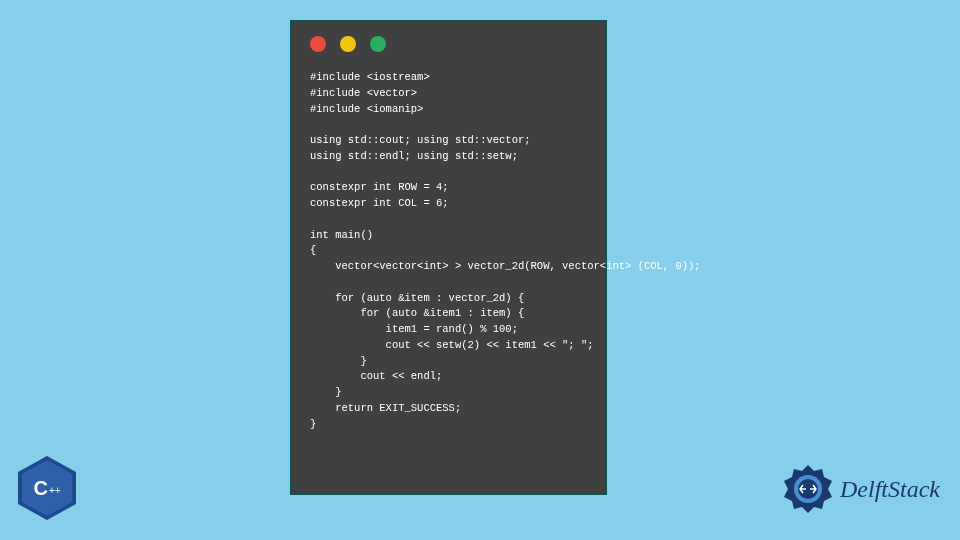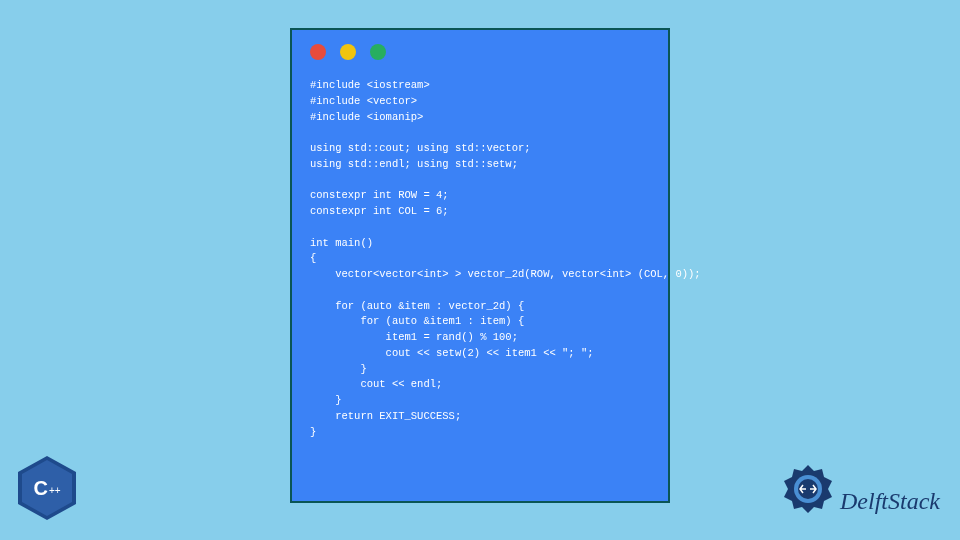--- a/index.html
+++ b/index.html
@@ -10,24 +10,24 @@
     body {
       width: 960px;
       height: 540px;
       background: #87ceeb;
       position: relative;
       font-family: Arial, sans-serif;
     }
     .code-window {
       position: absolute;
       left: 290px;
-      top: 28px;
-      width: 380px;
+      top: 20px;
+      width: 317px;
       height: 475px;
-      background: #3b82f6;
+      background: #404040;
       border: 2px solid #0a5555;
     }
     .window-controls {
       display: flex;
       gap: 14px;
       padding: 14px 18px 10px 18px;
     }
     .control-dot {
       width: 16px;
       height: 16px;
@@ -82,21 +82,21 @@
       color: #fff;
       z-index: 2;
       margin-left: 1px;
       margin-top: 4px;
     }
     .delft-logo {
       position: absolute;
       right: 20px;
       bottom: 25px;
       display: flex;
-      align-items: flex-end;
+      align-items: center;
       gap: 6px;
     }
     .delft-gear {
       width: 52px;
       height: 52px;
       position: relative;
     }
     .delft-gear svg {
       width: 100%;
       height: 100%;

